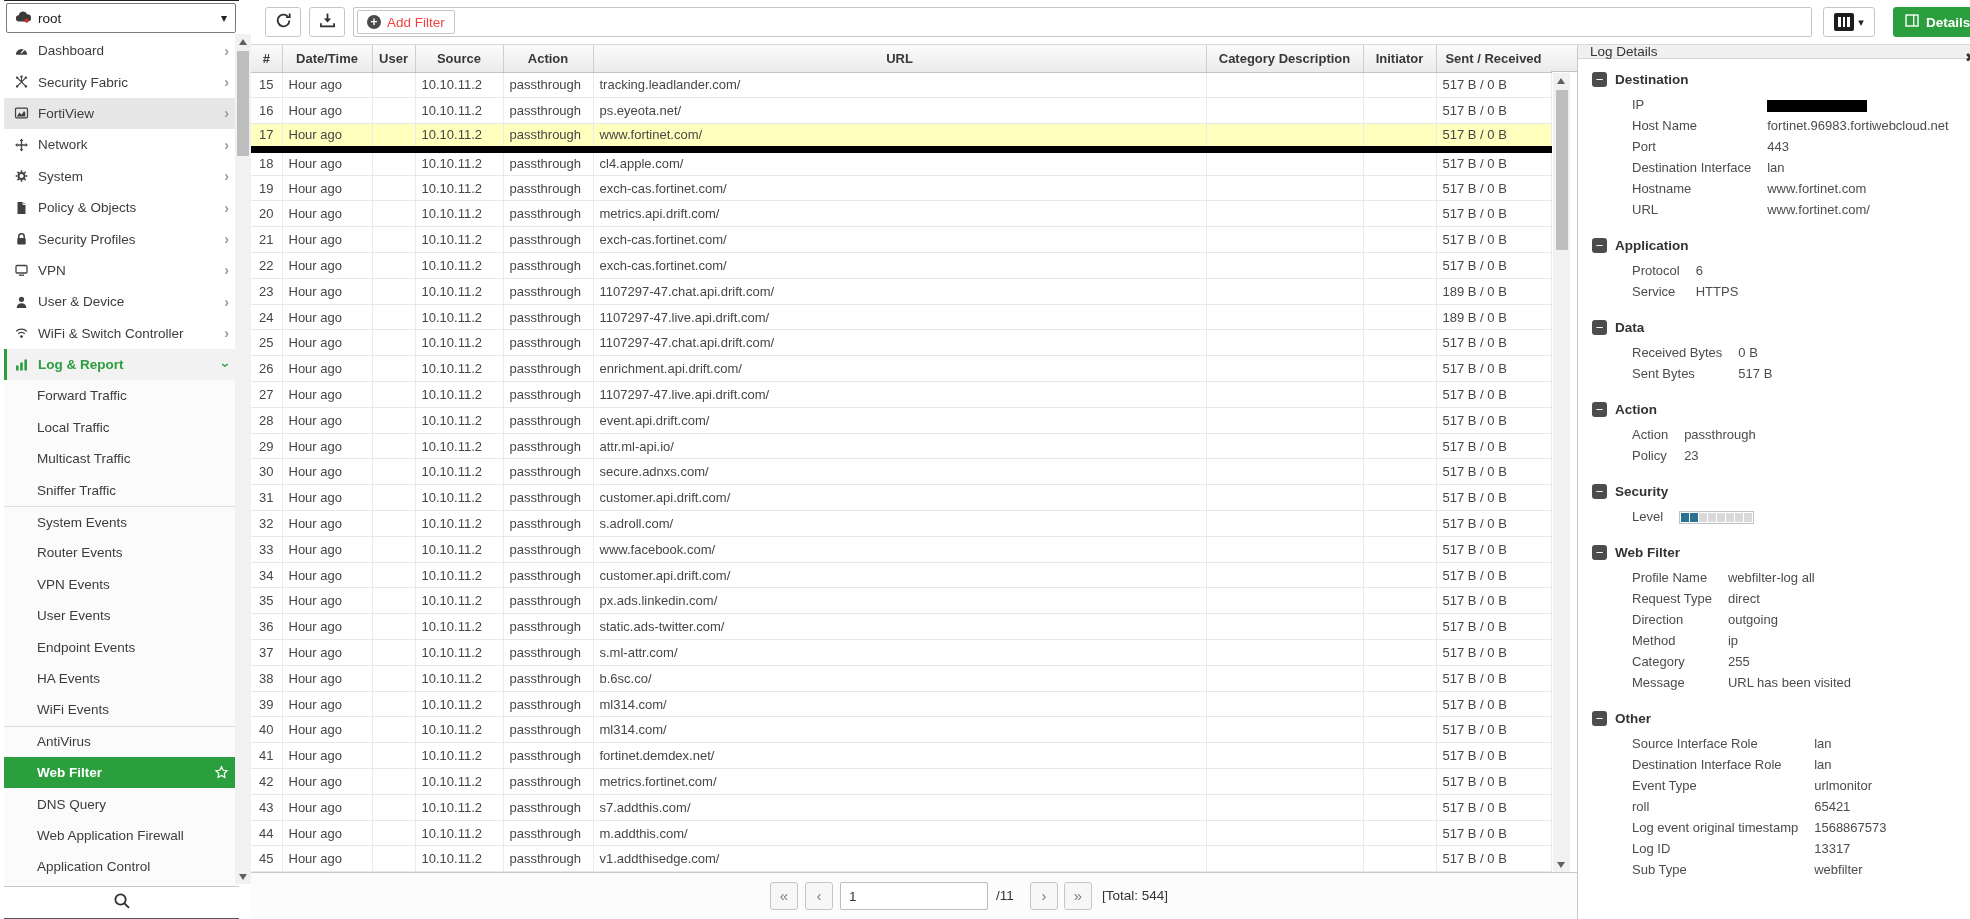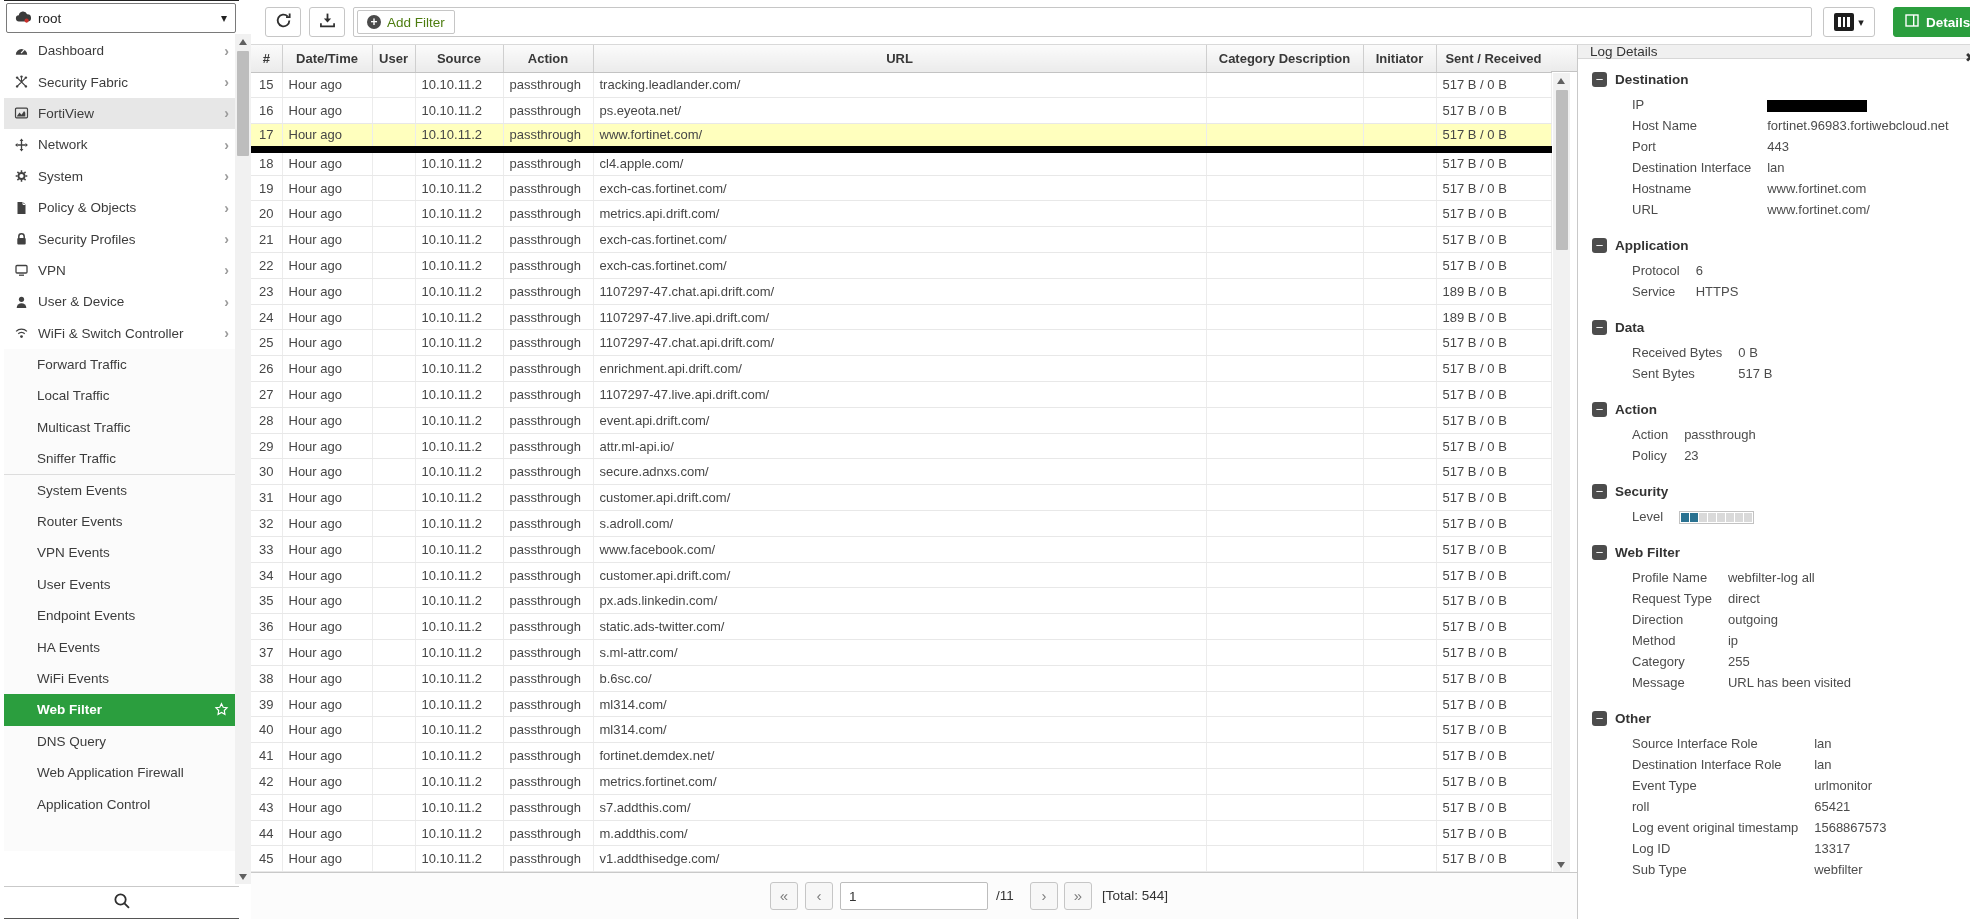--- a/index.html
+++ b/index.html
@@ -43,21 +43,21 @@
 
   
   .topbar{position:absolute;left:251px;top:0;width:1719px;height:45px;background:#fff;border-bottom:1px solid #d9d9d9;}
   .tbtn{position:absolute;top:7px;height:30px;width:36px;background:#fff;border:1px solid #c6c6c6;border-radius:3px;
         display:flex;align-items:center;justify-content:center;cursor:pointer;padding:0;}
   .filterbar{position:absolute;left:102px;top:7px;width:1459px;height:30px;border:1px solid #c6c6c6;border-radius:2px;
         background:#fff;display:flex;align-items:center;padding:0 3px;cursor:text;}
   .chip{border:1px solid #c6c6c6;border-radius:2px;height:24px;display:flex;align-items:center;gap:6px;padding:0 9px;cursor:pointer;background:#fff;}
   .addc{width:14px;height:14px;border-radius:50%;background:#4a4a4a;color:#fff;font-size:12px;font-weight:700;
         display:flex;align-items:center;justify-content:center;line-height:1;}
-  .chip .chiplabel{font-size:13.5px;color:#4d7c0f;}
+  .chip .chiplabel{font-size:13.5px;color:#ef4444;}
   .colbtn{left:1572px;width:52px;gap:4px;}
   .colicon{width:20px;height:18px;background:#1d1d1d;border-radius:2px;display:flex;align-items:center;justify-content:center;gap:2px;}
   .colicon i{display:block;width:2.5px;height:10px;background:#fff;}
   .colbtn .caret{font-size:11px;color:#222;}
   .detailsbtn{position:absolute;left:1642px;top:7px;height:30px;background:var(--green);border:1px solid var(--green);
         border-radius:3px;color:#fff;display:flex;align-items:center;gap:7px;padding:0 11px;font-size:13.5px;font-weight:700;cursor:pointer;white-space:nowrap;}
 
   
   .tpanel{position:absolute;left:251px;top:45px;width:1326px;height:874px;background:#fff;}
   .tablewrap{position:absolute;left:0;top:0;right:0;bottom:47px;overflow:hidden;}
@@ -209,20 +209,31 @@
         <span class="mic">
           <svg width="15" height="14" viewBox="0 0 14 14" fill="none" stroke="#414141" stroke-width="1.3">
             <path d="M1.6 5.4a7.6 7.6 0 0 1 10.8 0"></path>
             <path d="M3.8 7.8a4.5 4.5 0 0 1 6.4 0"></path>
             <circle cx="7" cy="10.6" r="1.4" fill="#414141" stroke="none"></circle>
           </svg>
         </span>
         <span class="mil">WiFi &amp; Switch Controller</span>
         <span class="mch">›</span>
       </div>
+      <div class="mi act">
+        <span class="mic">
+          <svg width="15" height="14" viewBox="0 0 14 14" fill="currentColor">
+            <rect x="1.5" y="7.5" width="2.6" height="5"></rect>
+            <rect x="5.7" y="4.5" width="2.6" height="8"></rect>
+            <rect x="9.9" y="1.5" width="2.6" height="11"></rect>
+          </svg>
+        </span>
+        <span class="mil">Log &amp; Report</span>
+        <span class="mch">›</span>
+      </div>
       <div class="smi">
         <span class="smil">Forward Traffic</span>
       </div>
       <div class="smi">
         <span class="smil">Local Traffic</span>
       </div>
       <div class="smi">
         <span class="smil">Multicast Traffic</span>
       </div>
       <div class="smi">
@@ -241,20 +252,23 @@
         <span class="smil">User Events</span>
       </div>
       <div class="smi">
         <span class="smil">Endpoint Events</span>
       </div>
       <div class="smi">
         <span class="smil">HA Events</span>
       </div>
       <div class="smi">
         <span class="smil">WiFi Events</span>
+      </div>
+      <div class="smi divtop">
+        <span class="smil">AntiVirus</span>
       </div>
       <div class="smi sel">
         <span class="smil">Web Filter</span>
         <span class="star">
           <svg width="15" height="15" viewBox="0 0 14 14">
             <path d="M7 1.6l1.6 3.3 3.6.5-2.6 2.5.6 3.6L7 9.8l-3.2 1.7.6-3.6L1.8 5.4l3.6-.5z" fill="none" stroke="#fff" stroke-width="1.1"></path>
           </svg>
         </span>
       </div>
       <div class="smi">

